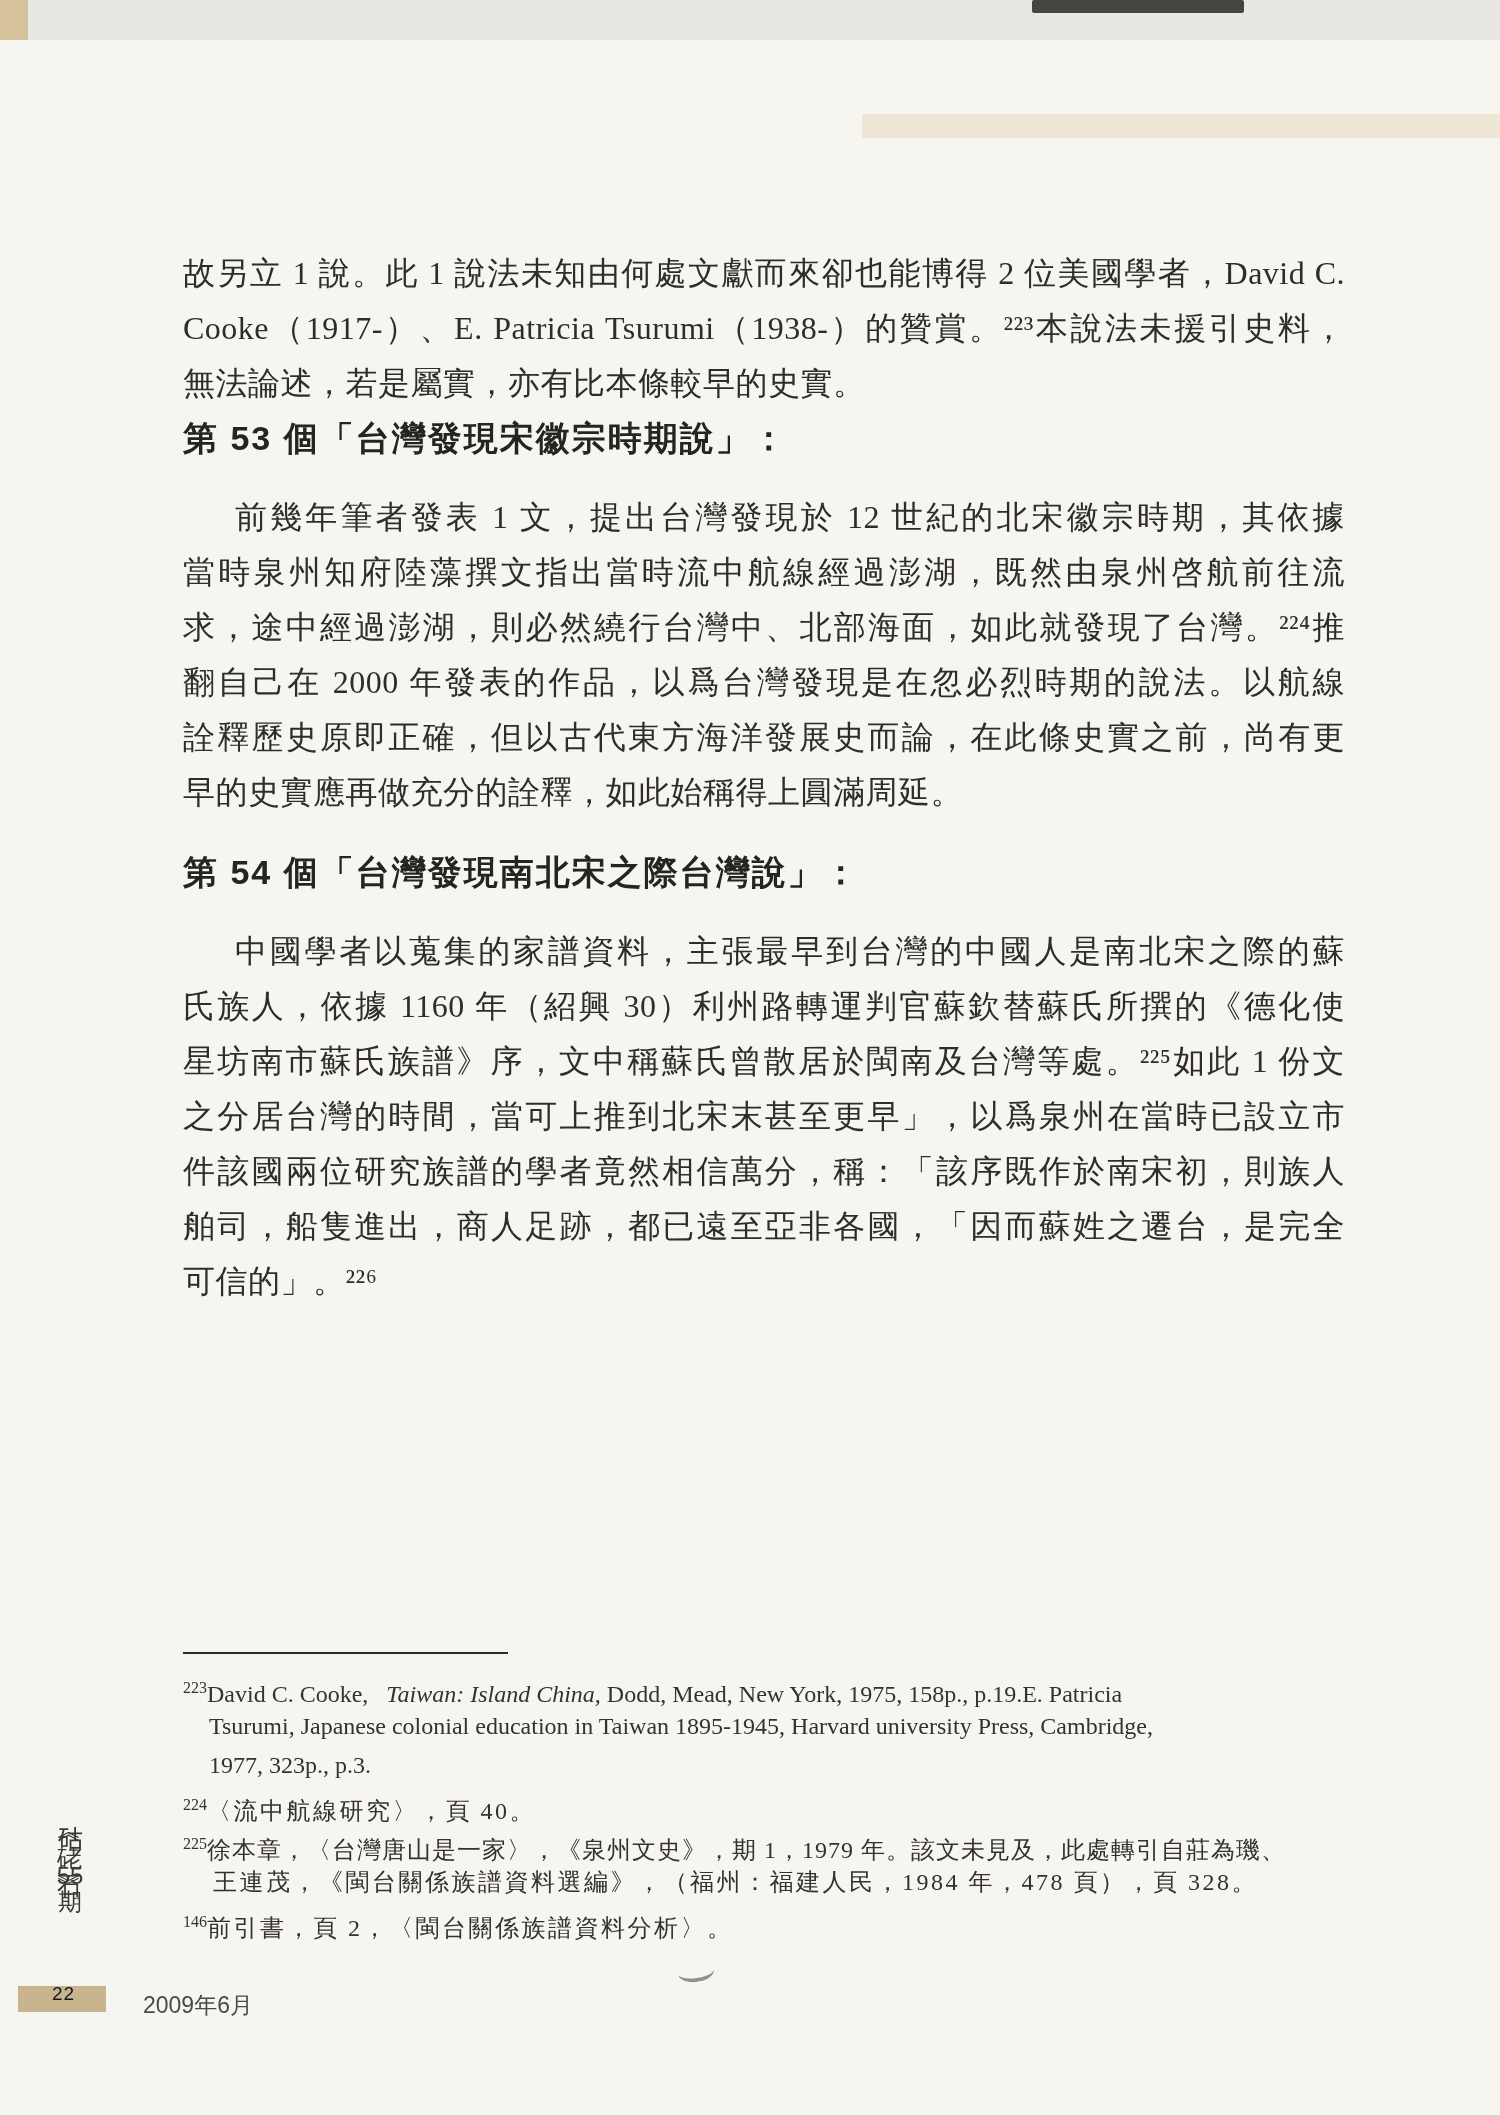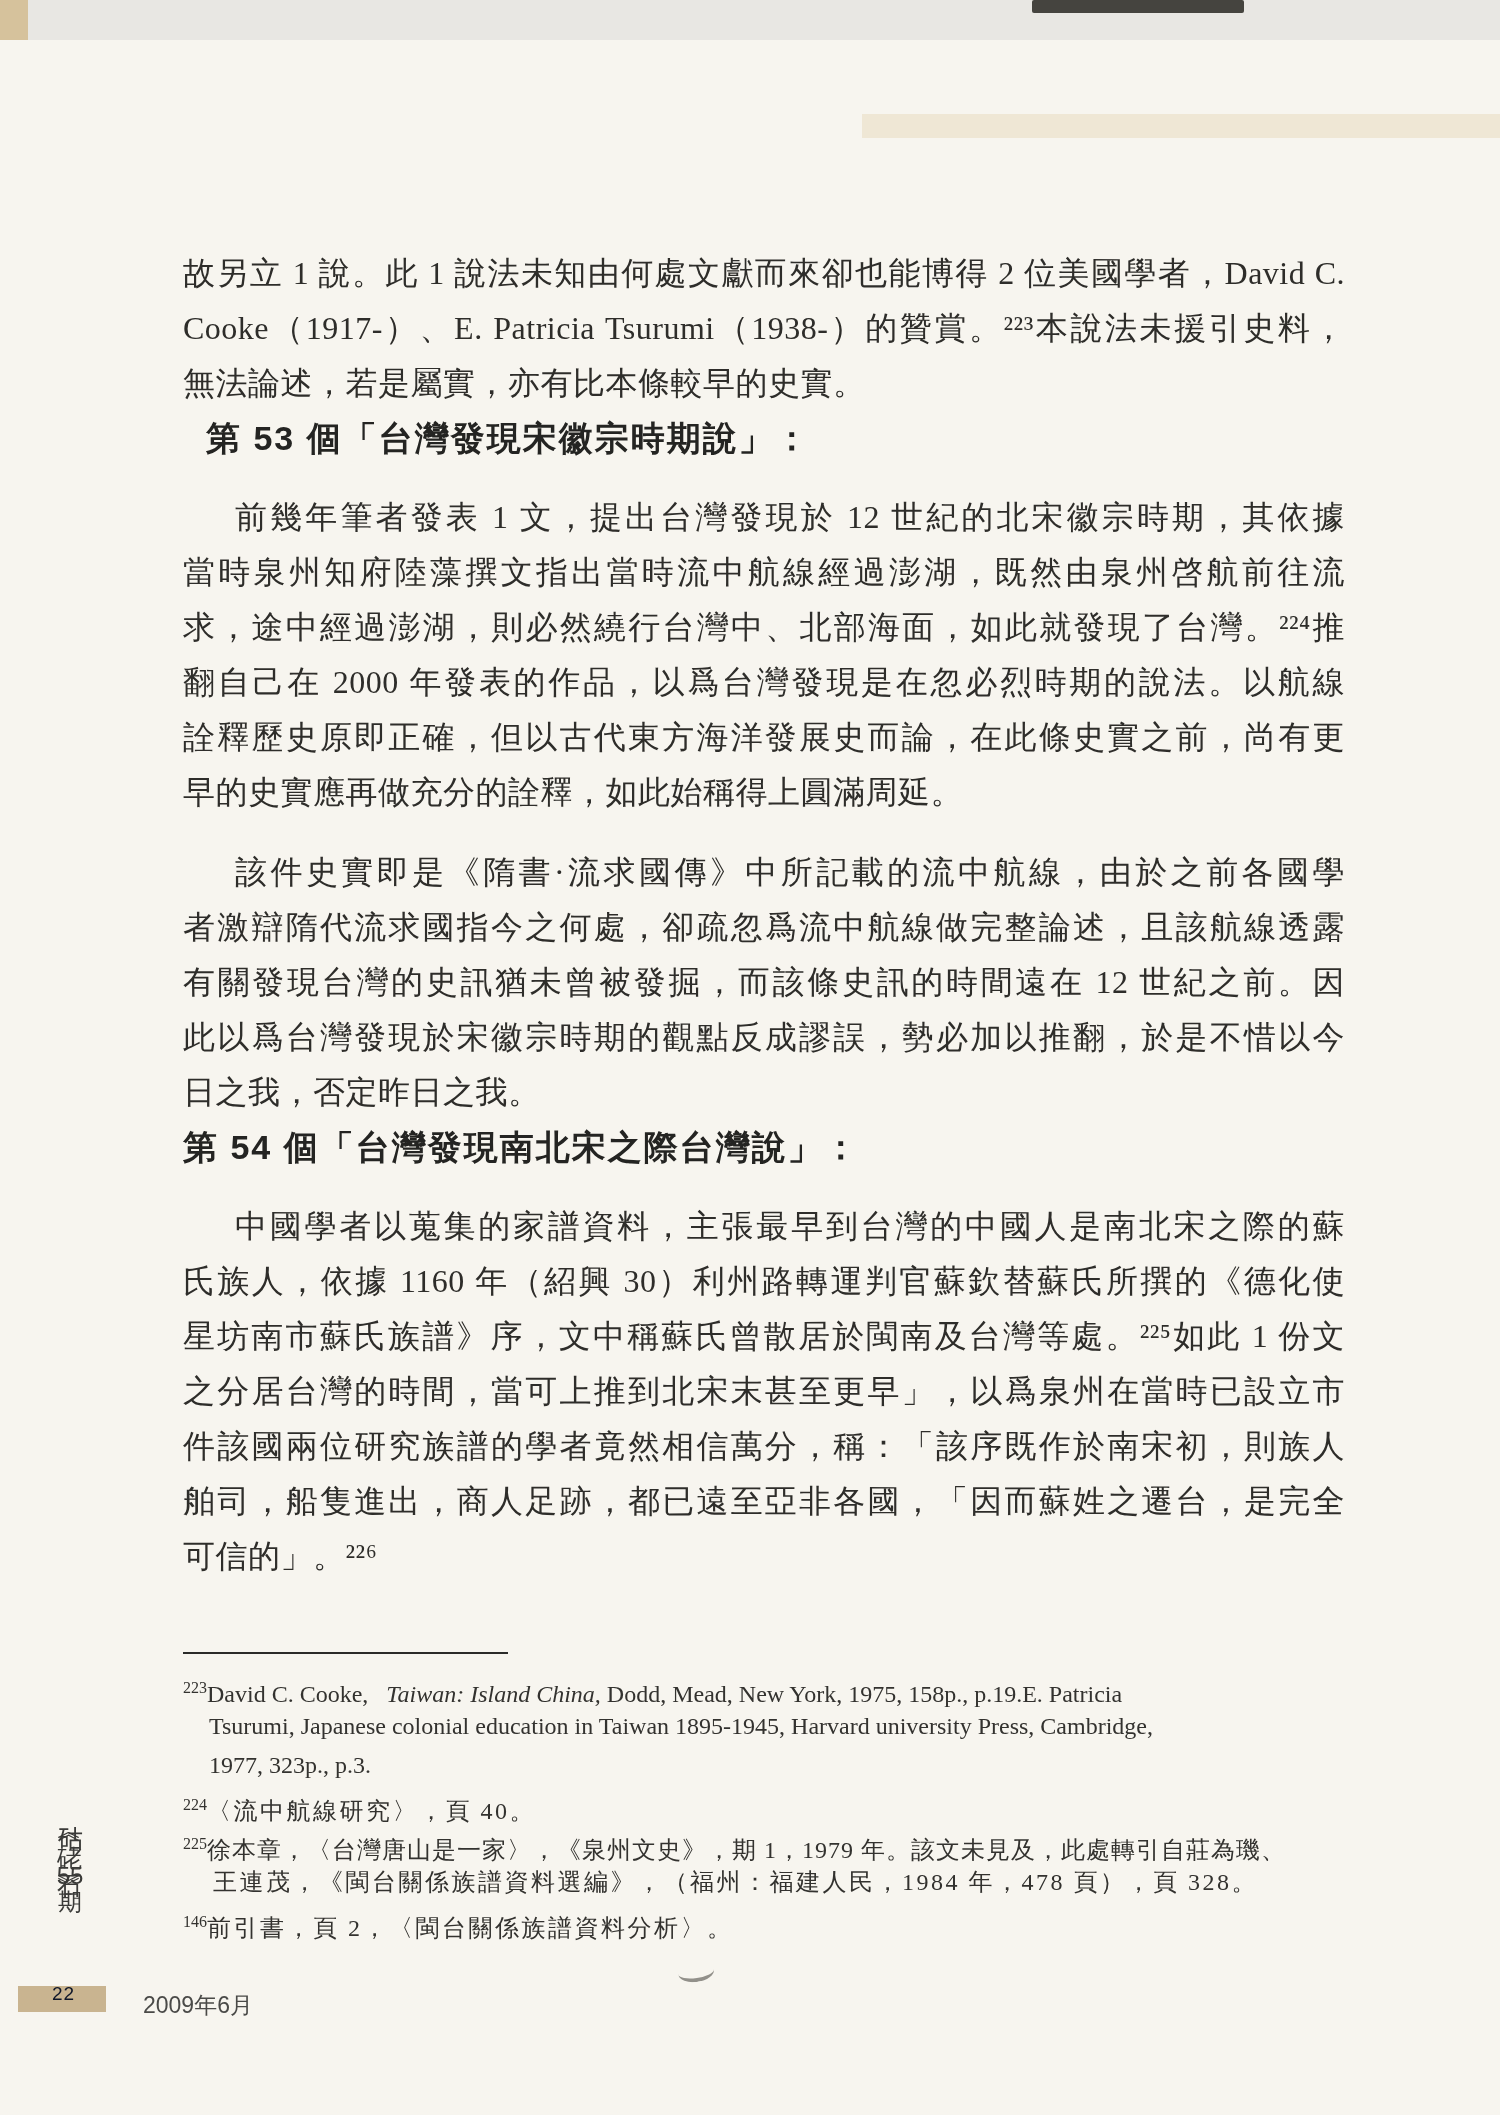--- a/index.html
+++ b/index.html
@@ -28,21 +28,21 @@
     white-space: nowrap; letter-spacing: .5px;
   }
   .para .bline.last { text-align-last: left; }
   .para .bline.indent { text-indent: 52px; }
   .m-after { margin-bottom: 25px; }
   .sec-heading {
     font-family: "Liberation Sans", "DejaVu Sans", sans-serif;
     font-weight: 700; font-size: 34px; line-height: 55px; height: 55px;
     color: #242422; letter-spacing: 2px; margin: 0 0 24px 0; white-space: nowrap;
   }
-  .sec-heading.first { margin-bottom: 24px; margin-left: 23px; }
+  .sec-heading.first { margin-bottom: 24px; }
 
   
   .fn-rule { position: absolute; left: 183px; top: 1652px; width: 325px; height: 0; border-top: 2px solid #2b2b29; }
   .footnotes { position: absolute; left: 183px; top: 1668px; width: 1175px; }
   .fnline {
     font-size: 24px; line-height: 39px; height: 39px; white-space: nowrap;
     color: #33322f;
   }
   .fnline.hang223 { padding-left: 26px; }
   .fnline.hang225 { padding-left: 30px; }
@@ -93,27 +93,20 @@
 
   <div class="para m-after">
     <div class="bline indent">前幾年筆者發表 1 文，提出台灣發現於 12 世紀的北宋徽宗時期，其依據</div>
     <div class="bline">當時泉州知府陸藻撰文指出當時流中航線經過澎湖，既然由泉州啓航前往流</div>
     <div class="bline">求，途中經過澎湖，則必然繞行台灣中、北部海面，如此就發現了台灣。²²⁴推</div>
     <div class="bline">翻自己在 2000 年發表的作品，以爲台灣發現是在忽必烈時期的說法。以航線</div>
     <div class="bline">詮釋歷史原即正確，但以古代東方海洋發展史而論，在此條史實之前，尚有更</div>
     <div class="bline last">早的史實應再做充分的詮釋，如此始稱得上圓滿周延。</div>
   </div>
 
-  <div class="para">
-    <div class="bline indent">該件史實即是《隋書·流求國傳》中所記載的流中航線，由於之前各國學</div>
-    <div class="bline">者激辯隋代流求國指今之何處，卻疏忽爲流中航線做完整論述，且該航線透露</div>
-    <div class="bline">有關發現台灣的史訊猶未曾被發掘，而該條史訊的時間遠在 12 世紀之前。因</div>
-    <div class="bline">此以爲台灣發現於宋徽宗時期的觀點反成謬誤，勢必加以推翻，於是不惜以今</div>
-    <div class="bline last">日之我，否定昨日之我。</div>
-  </div>
 
   <h2 class="sec-heading">第 54 個「台灣發現南北宋之際台灣說」：</h2>
 
   <div class="para">
     <div class="bline indent">中國學者以蒐集的家譜資料，主張最早到台灣的中國人是南北宋之際的蘇</div>
     <div class="bline">氏族人，依據 1160 年（紹興 30）利州路轉運判官蘇欽替蘇氏所撰的《德化使</div>
     <div class="bline">星坊南市蘇氏族譜》序，文中稱蘇氏曾散居於閩南及台灣等處。²²⁵如此 1 份文</div>
     <div class="bline">之分居台灣的時間，當可上推到北宋末甚至更早」，以爲泉州在當時已設立市</div>
     <div class="bline">件該國兩位研究族譜的學者竟然相信萬分，稱：「該序既作於南宋初，則族人</div>
     <div class="bline">舶司，船隻進出，商人足跡，都已遠至亞非各國，「因而蘇姓之遷台，是完全</div>

